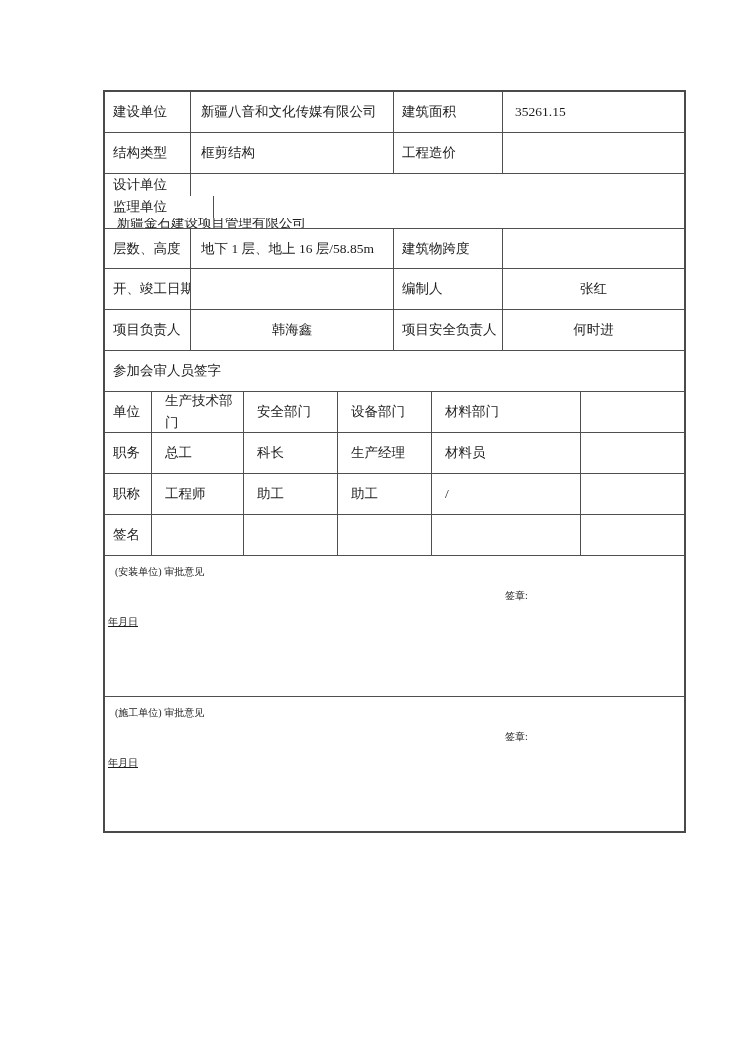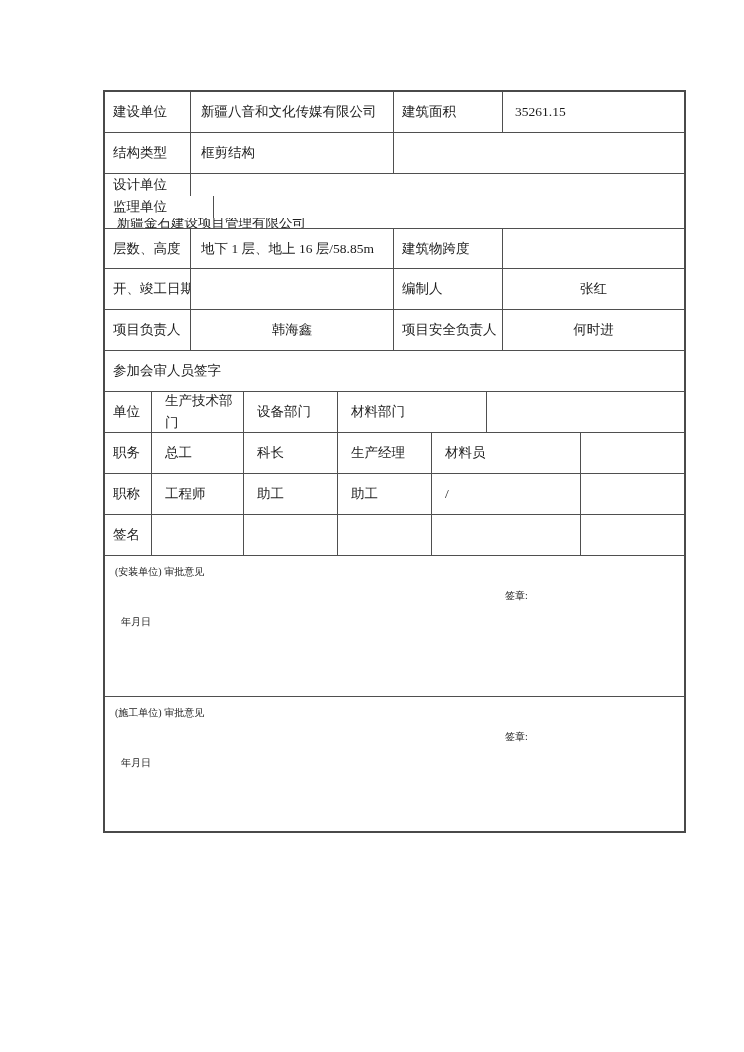--- a/index.html
+++ b/index.html
@@ -59,39 +59,40 @@
   .s4 { width: 149px; padding-left: 13px; }
   .s5 { flex: 1; }
   
   .approval {
     position: relative;
     width: 100%;
     font-size: 10px;
   }
   .approval .title    { position: absolute; left: 10px;  top: 9px;  }
   .approval .seal     { position: absolute; left: 400px; top: 33px; }
-  .approval .datetext { position: absolute; left: 16px;  top: 59px; }
+  .approval .datetext { position: absolute; left: 3px;  top: 59px; text-decoration: underline; }
   .label { white-space: nowrap; }
 </style>
 </head>
 <body>
 
 <div class="page">
   <div class="form-table">
 
     <div class="row h41">
       <div class="cell ca label">建设单位</div>
       <div class="cell cb">新疆八音和文化传媒有限公司</div>
       <div class="cell cc label">建筑面积</div>
       <div class="cell cd">35261.15</div>
     </div>
 
     <div class="row h41">
       <div class="cell ca label">结构类型</div>
       <div class="cell cb">框剪结构</div>
+      <div class="cell cc label">工程造价</div>
       <div class="cell cd"></div>
     </div>
 
     <div class="row h55">
       <div class="cell ca label">设计单位</div>
       <div class="cell cb"></div>
       <div class="cell cc label">监理单位</div>
       <div class="cell cd wrap2">新疆金石建设项目管理有限公司</div>
     </div>
 
@@ -116,20 +117,21 @@
       <div class="cell cd center">何时进</div>
     </div>
 
     <div class="row h41">
       <div class="cell full label">参加会审人员签字</div>
     </div>
 
     <div class="row h41">
       <div class="cell s0 label">单位</div>
       <div class="cell s1">生产技术部门</div>
+      <div class="cell s2">安全部门</div>
       <div class="cell s3">设备部门</div>
       <div class="cell s4">材料部门</div>
       <div class="cell s5"></div>
     </div>
 
     <div class="row h41">
       <div class="cell s0 label">职务</div>
       <div class="cell s1">总工</div>
       <div class="cell s2">科长</div>
       <div class="cell s3">生产经理</div>

